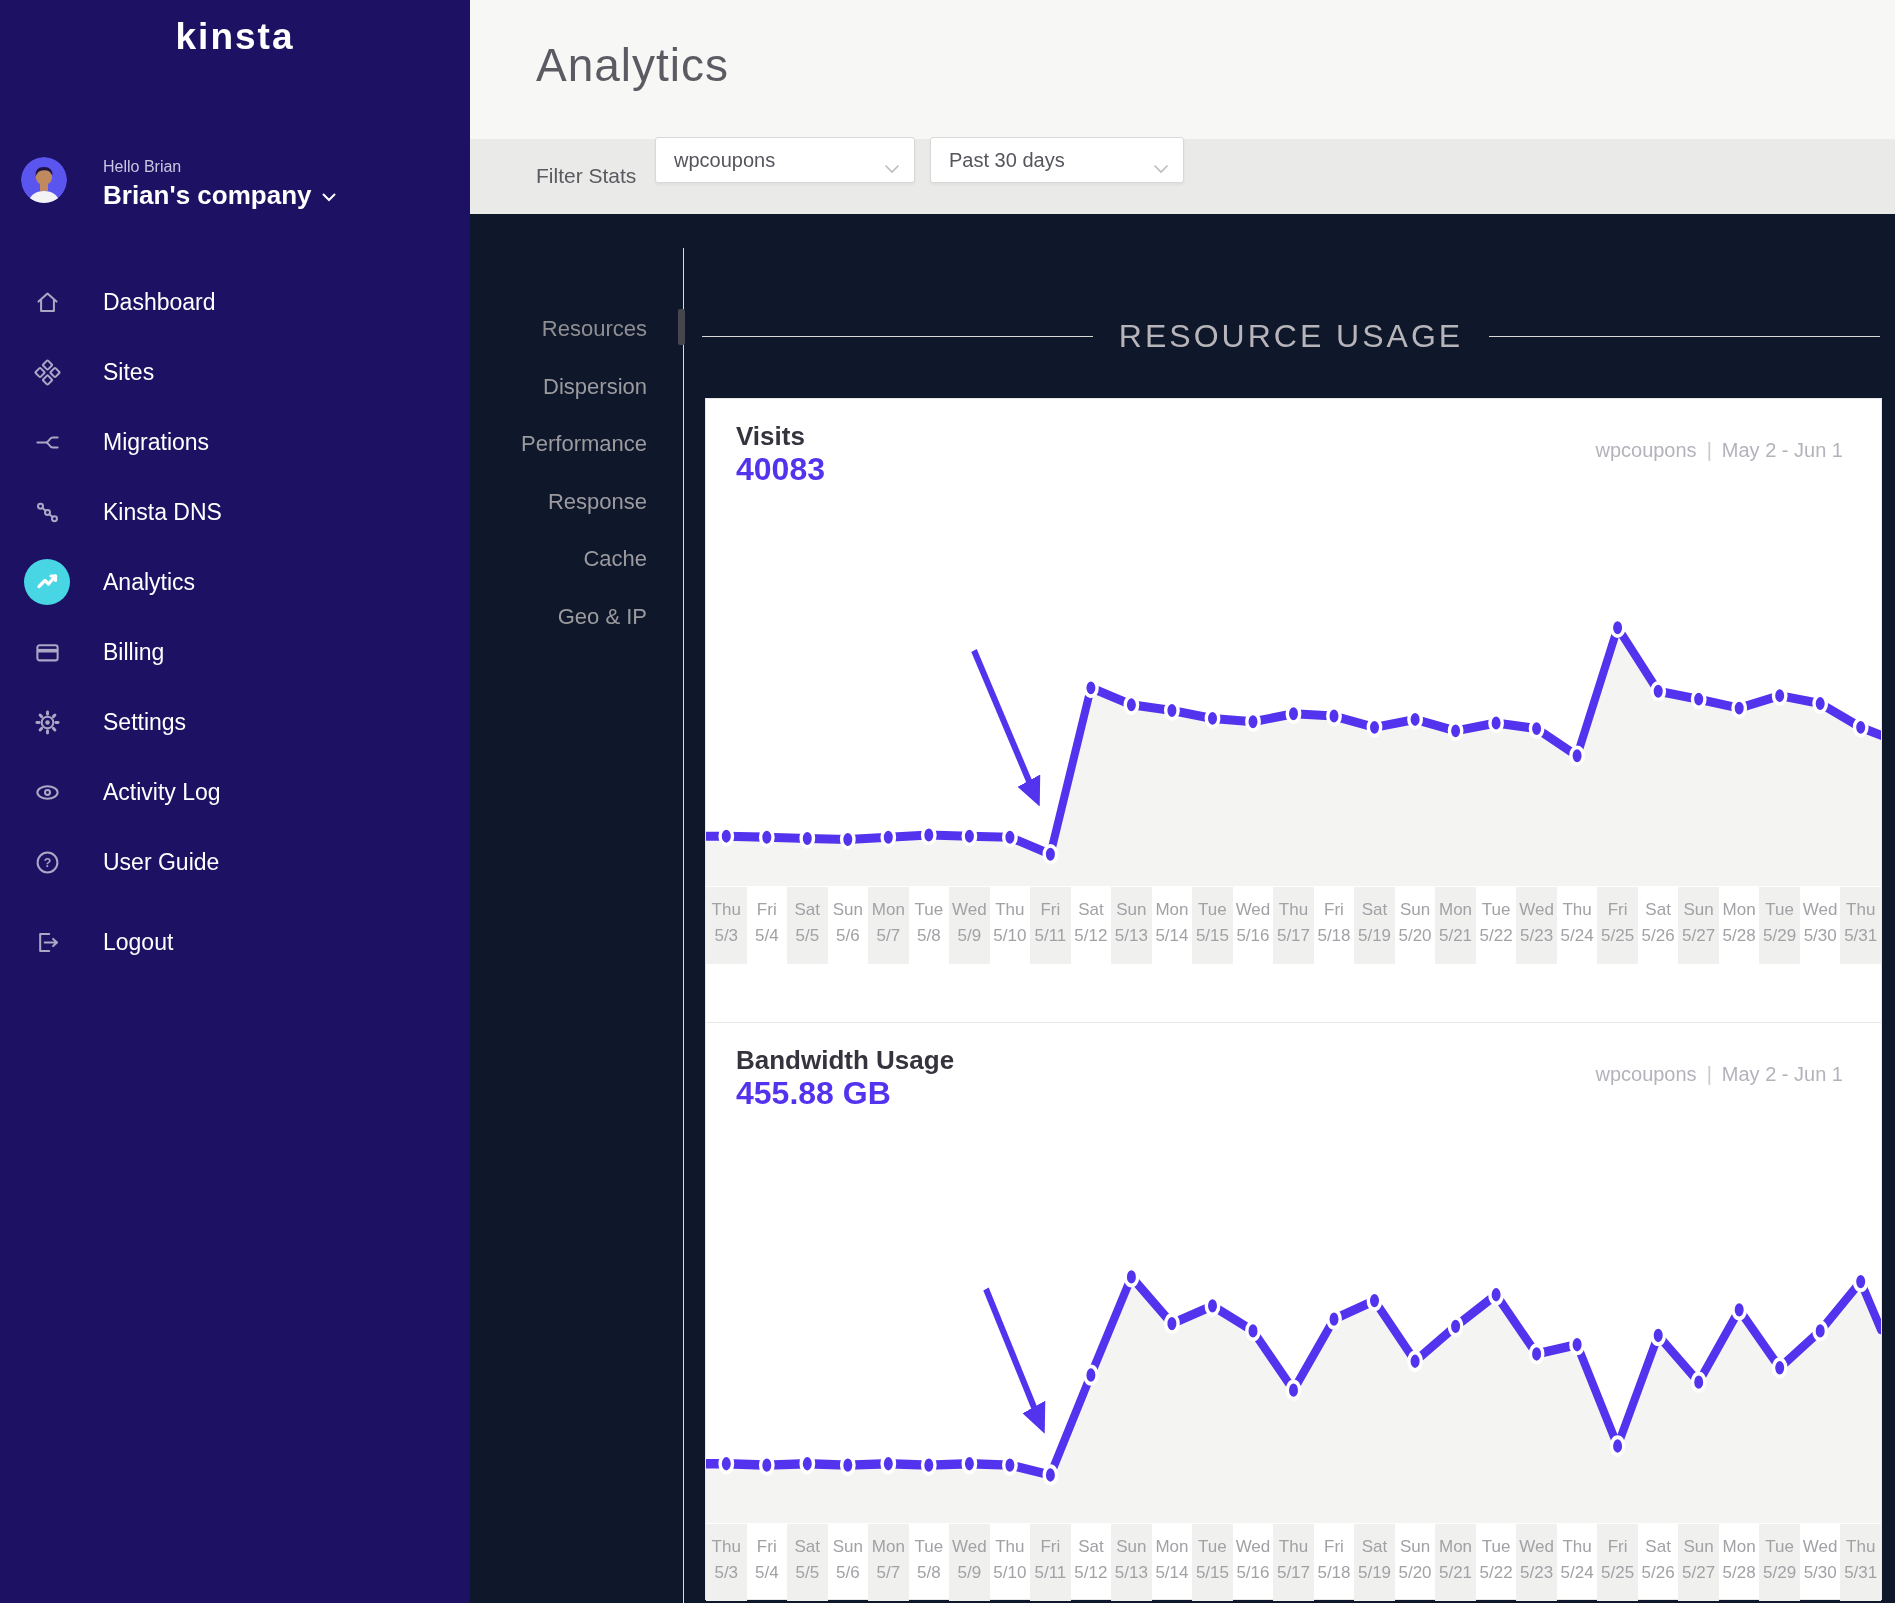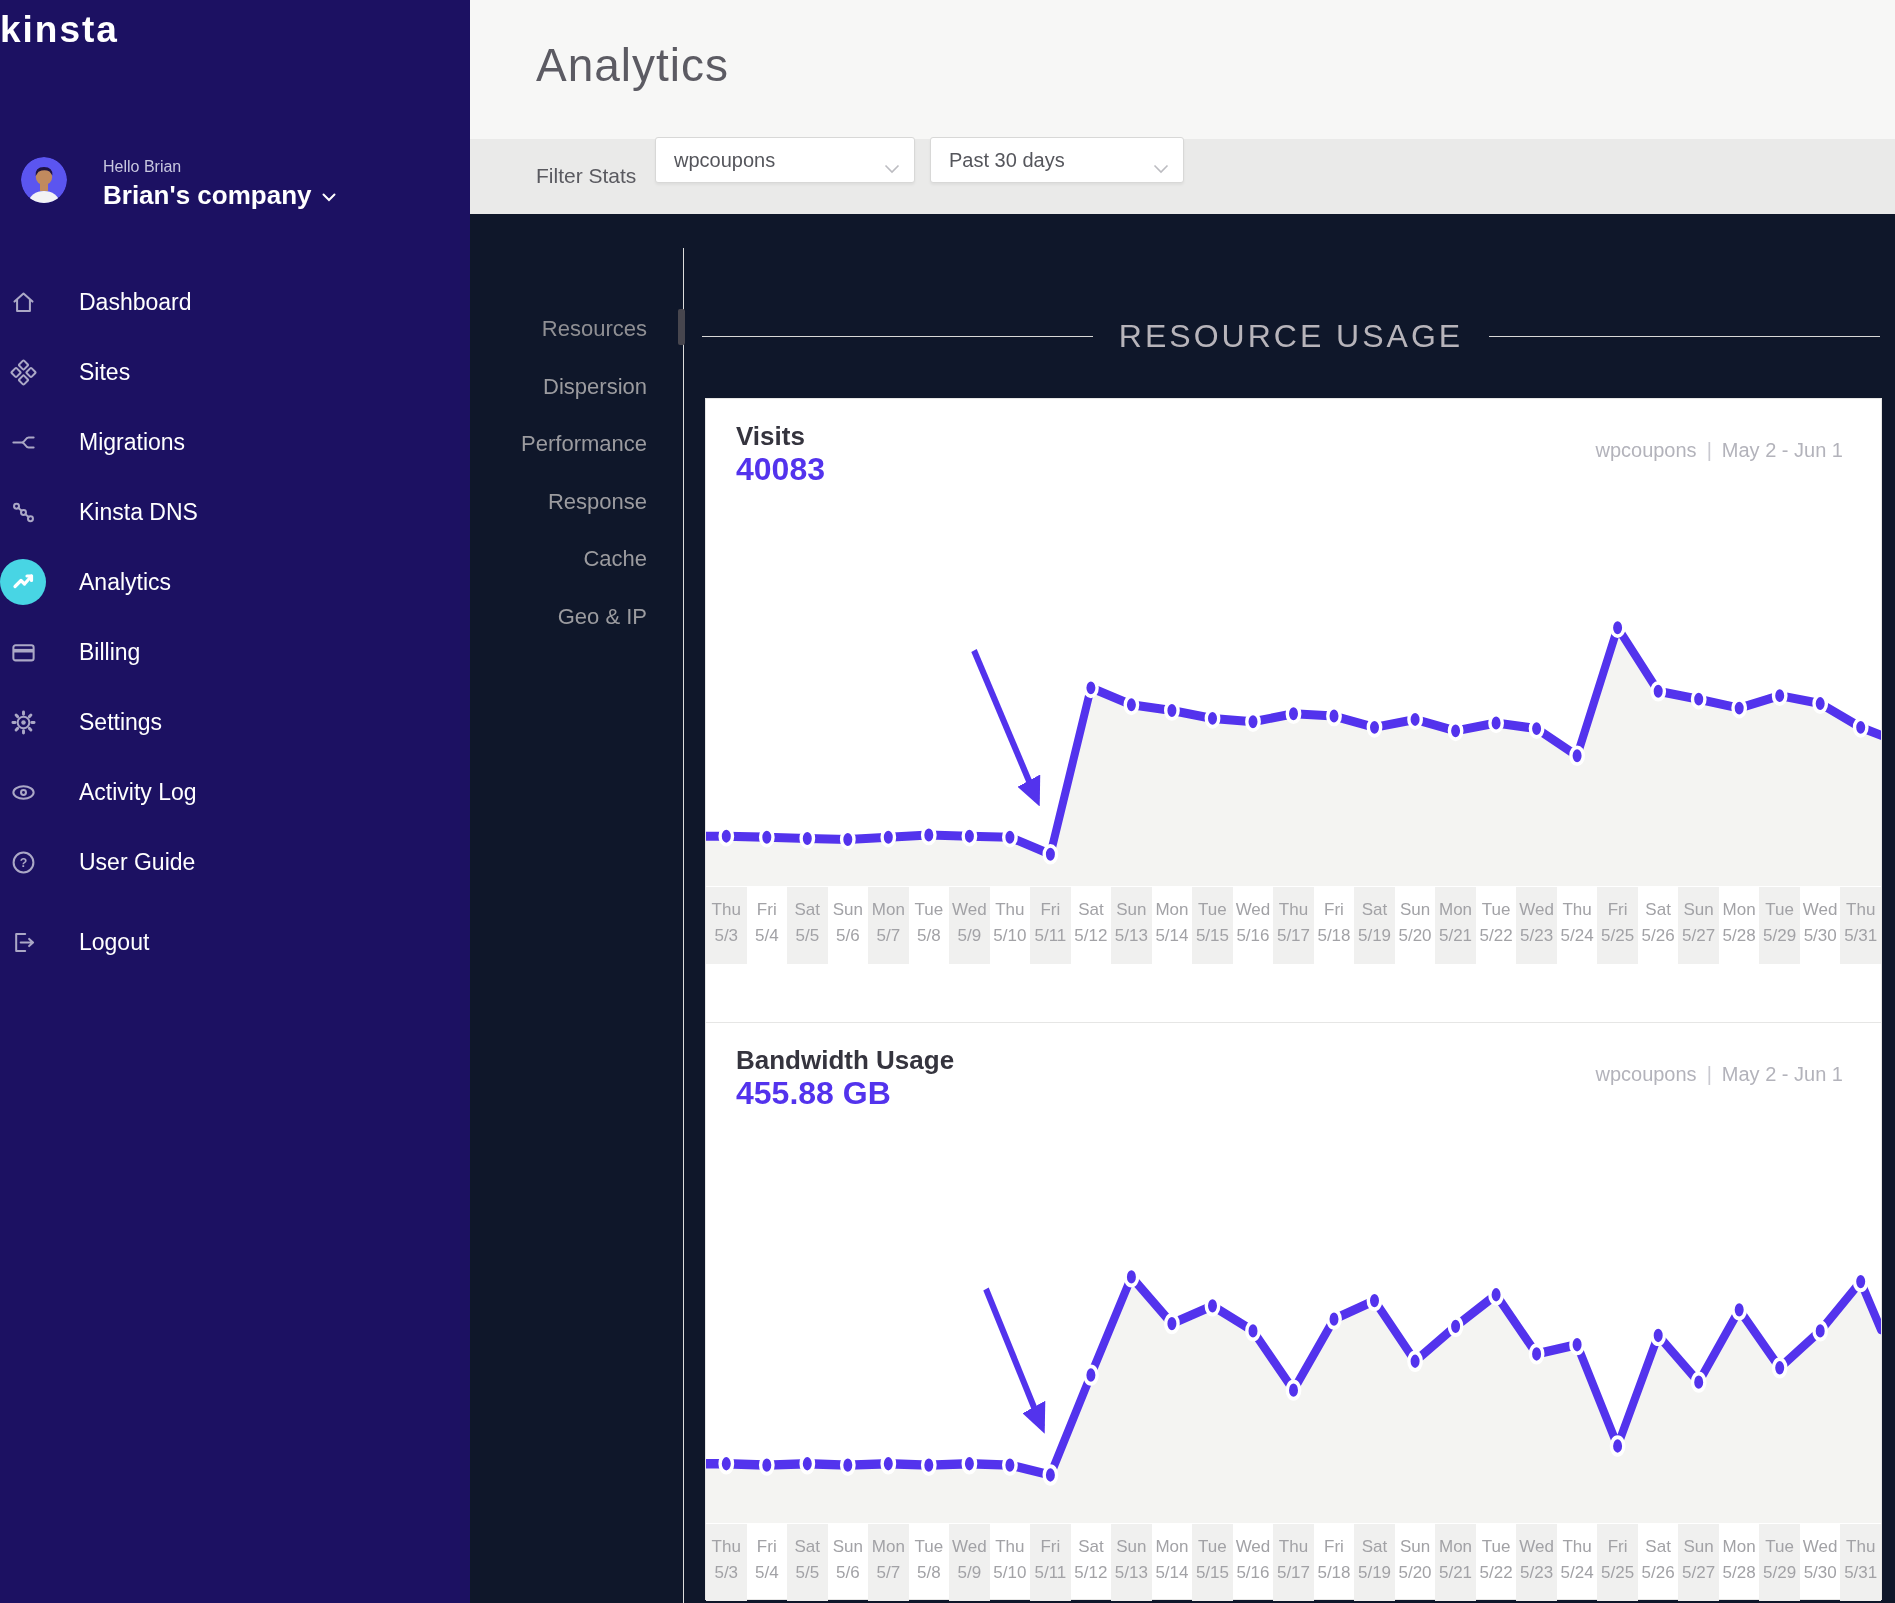--- a/index.html
+++ b/index.html
@@ -2,29 +2,29 @@
 <html><head>
 <meta charset="utf-8">
 <style>
   * { margin:0; padding:0; box-sizing:border-box; }
   html,body { width:1895px; height:1603px; overflow:hidden; }
   body { font-family:"Liberation Sans", sans-serif; background:#f4f4f3; }
   .page { position:relative; width:1895px; height:1603px; overflow:hidden; background:#f4f4f3; }
 
   
   .sidebar { position:absolute; left:0; top:0; width:470px; height:100%; background:#1c1162; }
-  .logo { position:absolute; top:9px; left:0; width:100%; text-align:left; color:#ffffff;
+  .logo { position:absolute; top:16px; left:0; width:100%; text-align:center; color:#ffffff;
           font-size:37px; font-weight:bold; letter-spacing:2px; }
   .user-row { position:absolute; top:152px; left:21px; width:330px; height:58px; cursor:pointer; }
   .avatar { position:absolute; left:0; top:5px; width:46px; height:46px; border-radius:50%; overflow:hidden; }
   .greeting { position:absolute; left:82px; top:6px; font-size:16px; color:#c8c7df; white-space:nowrap; }
   .company { position:absolute; left:82px; top:28px; font-size:26px; font-weight:bold; color:#ffffff; white-space:nowrap; }
   .user-chevron { position:absolute; left:301px; top:36px; }
   .nav { position:absolute; top:267px; left:0; width:100%; }
-  .nav-item { height:70px; display:flex; align-items:center; color:#ffffff;
+  .nav-item { height:70px; display:flex; align-items:center; padding-left:24px; color:#ffffff;
               font-size:23px; cursor:pointer; }
   .nav-item.gap { margin-top:10px; }
   .nav-icon { width:46px; height:46px; display:flex; align-items:center; justify-content:center;
               margin-right:33px; flex:0 0 46px; }
   .nav-icon.active-icon { background:#48d5e4; border-radius:50%; }
 
   
   .titlebar { position:absolute; left:470px; top:0; right:0; height:139px; background:#f7f7f6; }
   .page-title { position:absolute; left:66px; top:38px; font-size:46px; font-weight:100;
                 color:#5c5b63; letter-spacing:1px; }

